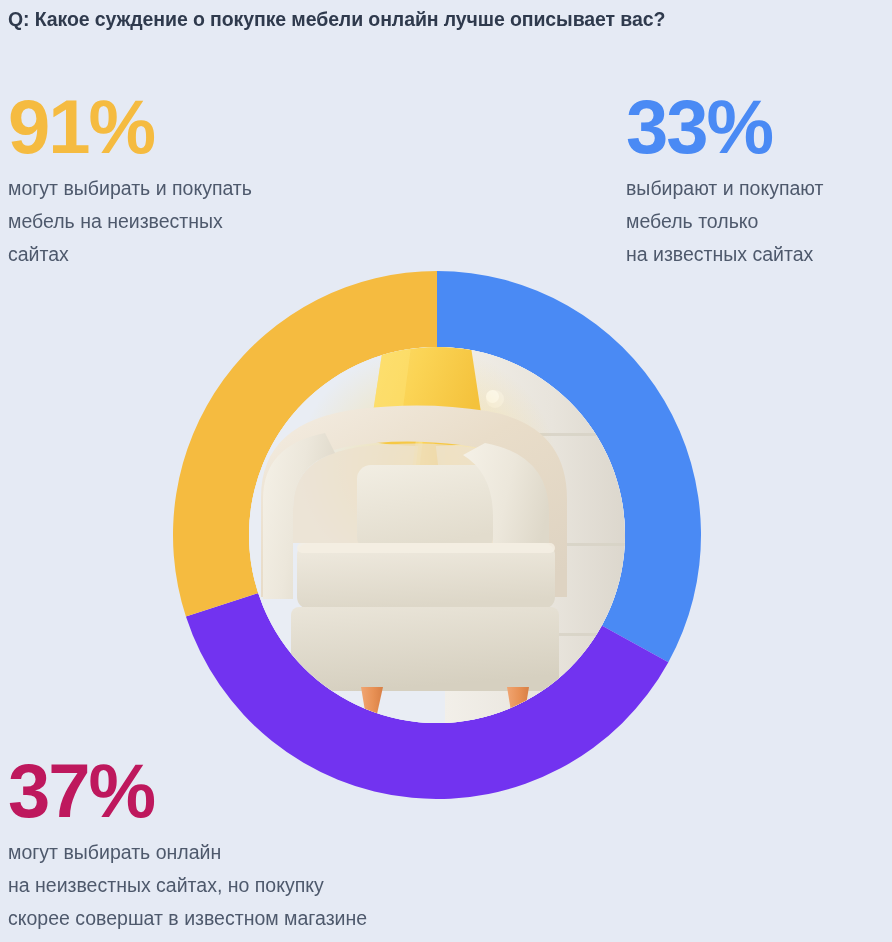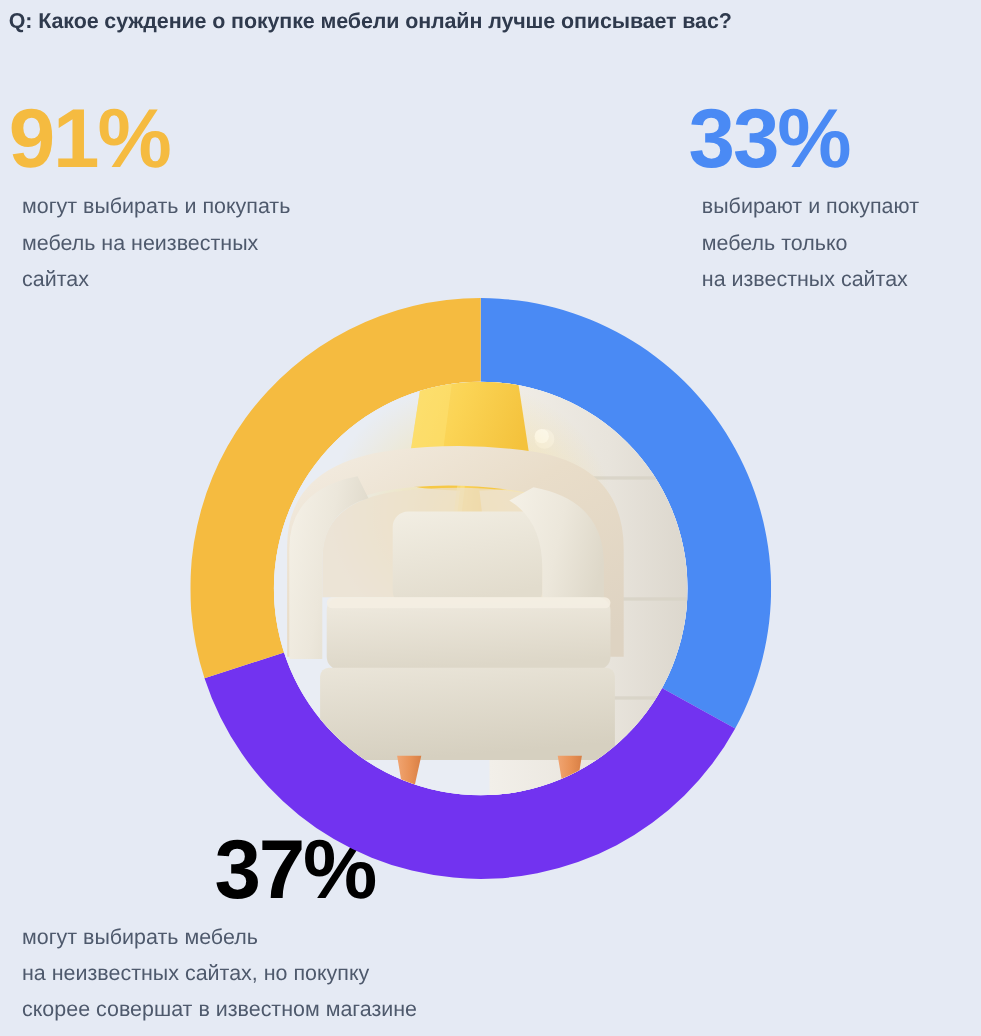--- a/index.html
+++ b/index.html
@@ -45,32 +45,32 @@
     font-size: 76px;
     font-weight: bold;
     line-height: 78px;
     letter-spacing: -2px;
     margin: 0;
   }
   .stat-desc {
     font-size: 19.5px;
     line-height: 33px;
     color: #4e596c;
-    margin: 12px;
+    margin: 0;
     margin-top: 6px;
     white-space: pre-line;
   }
 
   .stat-left-top   { left: 8px;  top: 88px;  width: 400px; }
   .stat-right-top  { left: 626px; top: 88px;  width: 270px; }
   .stat-left-bottom{ left: 8px;  top: 752px; width: 520px; }
 
   .stat-left-top .stat-value    { color: #f5bb40; }
   .stat-right-top .stat-value   { color: #4a8af4; }
-  .stat-left-bottom .stat-value { color: #000000; text-align: center; }
+  .stat-left-bottom .stat-value { color: #be185d; }
 
   
   .donut-wrap {
     position: absolute;
     left: 173px;
     top: 271px;
     width: 528px;
     height: 528px;
   }
   .donut-svg {
@@ -109,21 +109,21 @@
 
   <div class="stat-block stat-right-top">
     <div class="stat-value">33%</div>
     <div class="stat-desc">выбирают и покупают
 мебель только
 на известных сайтах</div>
   </div>
 
   <div class="stat-block stat-left-bottom">
     <div class="stat-value">37%</div>
-    <div class="stat-desc">могут выбирать мебель
+    <div class="stat-desc">могут выбирать онлайн
 на неизвестных сайтах, но покупку
 скорее совершат в известном магазине</div>
   </div>
 
   <div class="donut-wrap">
     <svg class="donut-svg" viewBox="0 0 528 528">
       <g id="donut-slices">
           <path d="M 264 0 A 264 264 0 0 1 495.34496353158 391.1829699628529
                L 428.7176140344849 354.55427461355123 A 187.968 187.968 0 0 0 264 76.03200000000001 Z" fill="#4a8af4"></path>
           <path d="M 495.34496353158 391.1829699628529 A 264 264 0 0 1 12.921079698079467 345.58048651498615

